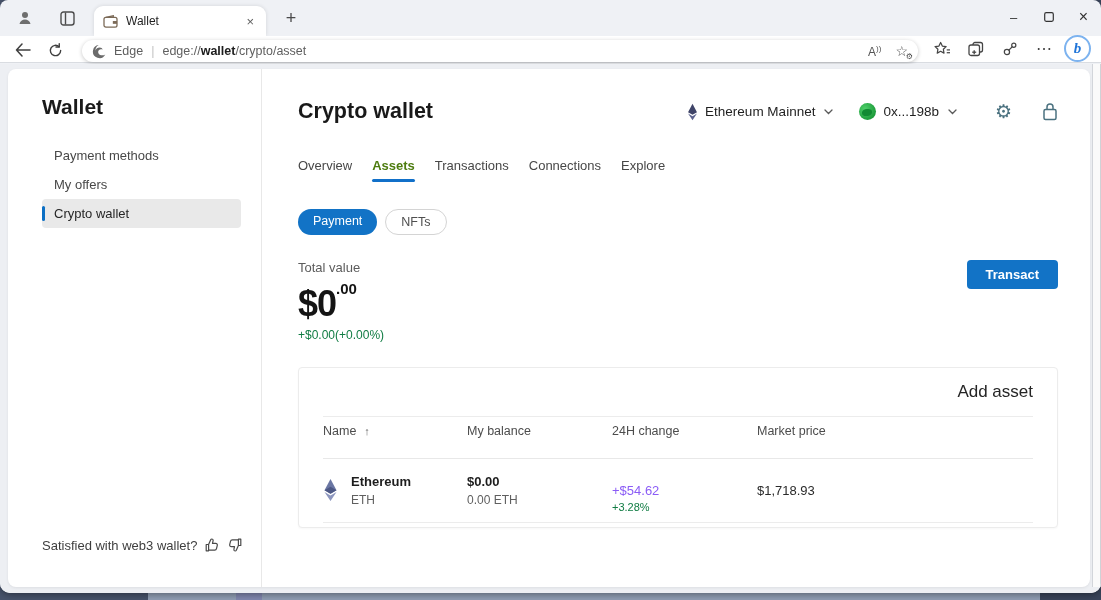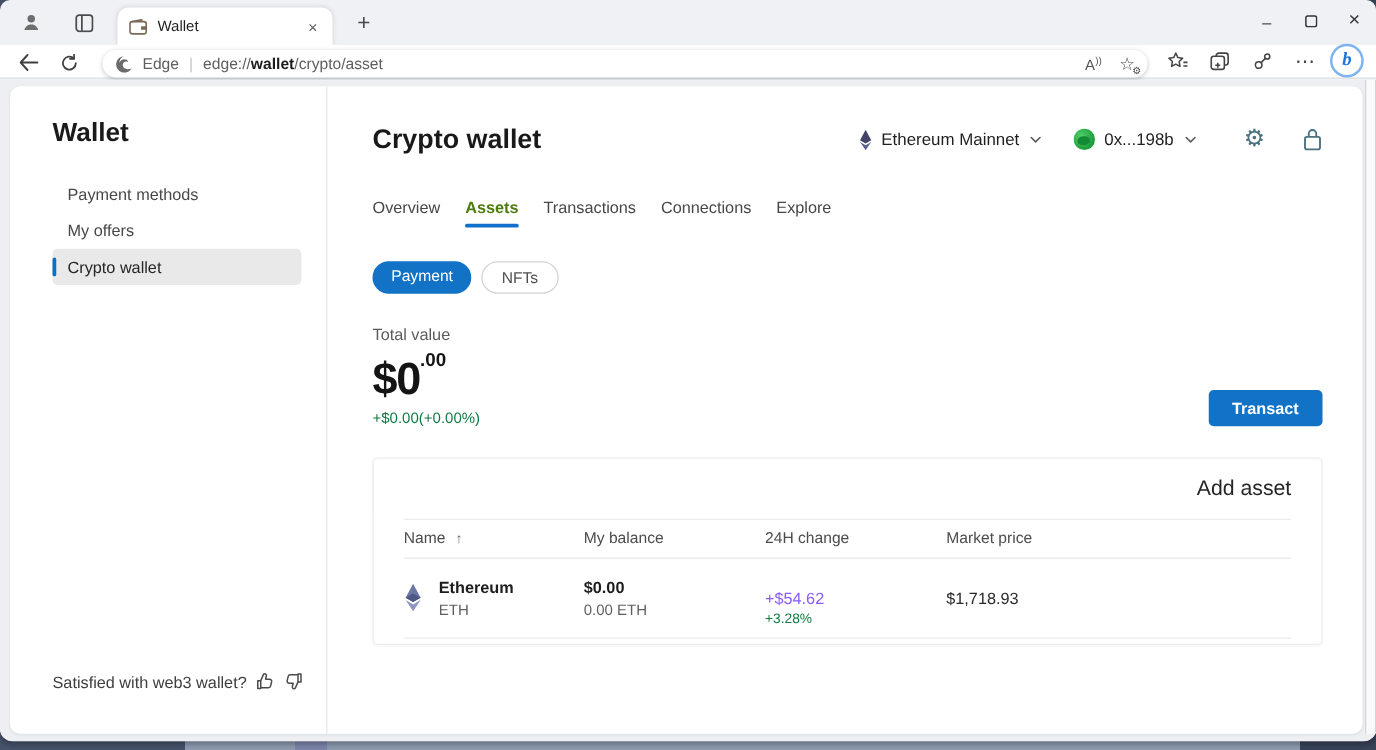--- a/index.html
+++ b/index.html
@@ -95,37 +95,37 @@
   .c-tabs { display:flex; gap:20px; margin-top:34px; font-size:13px; color:#474747; }
   .c-tab { padding-bottom:9px; position:relative; cursor:default; }
   .c-tab.active { font-weight:700; color:#4d7c0f; }
   .c-tab.active::after { content:""; position:absolute; left:0; right:0; bottom:0; height:3px; border-radius:3px; background:#1170c9; }
   
   .filters { display:flex; gap:8px; margin-top:27px; }
   .pill { font-size:12.5px; padding:5px 15px; border-radius:14px; cursor:default; }
   .pill.on { background:#1273c6; color:#fff; }
   .pill.off { background:#fff; border:1px solid #d4d4d4; color:#4f4f4f; }
   
-  .total-row { display:flex; align-items:flex-end; margin-top:25px; }
+  .total-row { display:flex; align-items:flex-start; margin-top:25px; }
   .total-label { font-size:13px; color:#5c5c5c; }
   .total-amount { margin-top:5px; font-size:36px; font-weight:700; color:#141414; letter-spacing:-1px; }
   .total-cents { font-size:15px; font-weight:700; vertical-align:22px; letter-spacing:0; }
   .total-change { margin-top:3px; font-size:12px; color:#107c43; }
   .transact-btn {
     margin-left:auto; background:#1273c6; color:#fff; border:none; border-radius:4px;
     padding:7px 19px; font-size:13px; font-weight:600; font-family:inherit; cursor:default;
   }
   
   .assets-card {
     margin-top:25px; border:1px solid #ececec; border-radius:4px;
     box-shadow:0 1px 2px rgba(0,0,0,.03); padding:10px 24px 4px; background:#fff;
   }
   .add-row { text-align:right; font-size:17px; color:#252525; padding:4px 0 14px; }
   .t-head, .t-row { display:grid; grid-template-columns:144px 145px 145px 1fr; align-items:center; }
-  .t-head { font-size:12.5px; color:#4c4c4c; padding:7px 0 9px; border-top:1px solid #ececec; border-bottom:1px solid #e8e8e8; }
+  .t-head { font-size:12.5px; color:#4c4c4c; padding:7px 0 20px; border-top:1px solid #ececec; border-bottom:1px solid #e8e8e8; }
   .sort { font-size:11px; color:#666; margin-left:8px; }
   .t-row { padding:8px 0 9px; border-bottom:1px solid #ececec; }
   .name-cell { display:flex; align-items:center; gap:13px; }
   .cell-main { font-size:13px; font-weight:700; color:#1d1d1d; }
   .cell-sub { font-size:12px; color:#5f5f5f; margin-top:4px; }
   .pos-main { font-size:13px; color:#8b5cf6;margin-top:16px; }
   .pos-sub { font-size:11px; color:#107c43; margin-top:3px; }
   .price-cell { font-size:13px; color:#2a2a2a; }
   svg { display:block; }
 </style>

